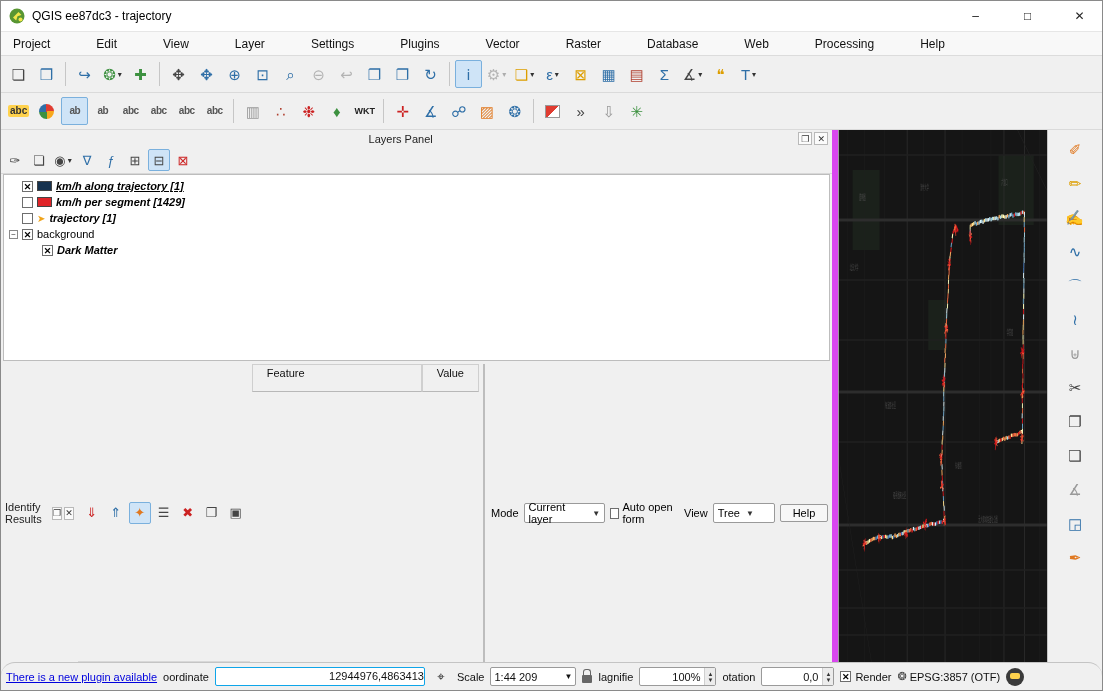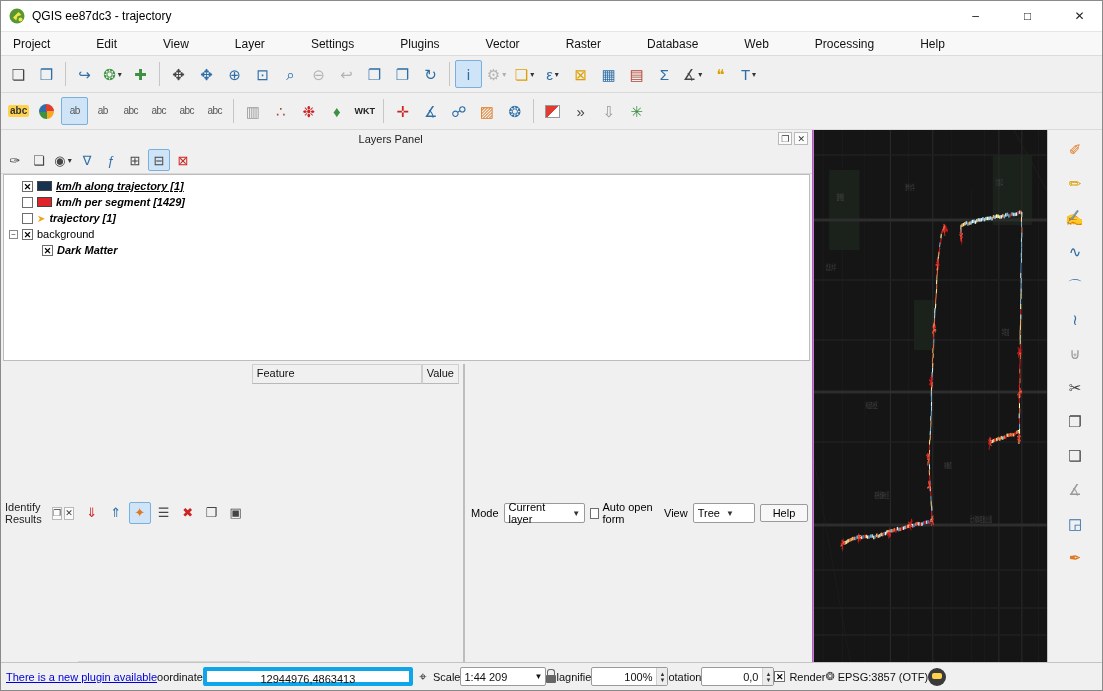--- a/index.html
+++ b/index.html
@@ -27,32 +27,32 @@
   .tb-btn { height:28px; min-width:27px; display:flex; align-items:center; justify-content:center;
     border:1px solid transparent; border-radius:2px; padding:0 2px; color:#454545; }
   .tb-btn .glyph { font-size:15px; line-height:1; }
   .tb-btn.active { background:#cfe4f7; border-color:#7ab0dd; }
   .tb-btn.disabled { opacity:.35; }
   .dd { font-size:8px; margin-left:2px; color:#333; }
   .tb-sep { width:1px; height:24px; background:#c6c6c6; margin:0 4px; }
   .glyph.blue{color:#2f6fa7} .glyph.green{color:#3d9140} .glyph.red{color:#cc2222}
   .glyph.yellow{color:#dd9e00} .glyph.orange{color:#e07820} .glyph.dim{color:#999}
   .glyph.multi{color:#b04030}
-  .glyph.abc{font-size:10px;font-weight:normal;color:#555;letter-spacing:-0.5px;}
+  .glyph.abc{font-size:10px;font-weight:bold;color:#555;letter-spacing:-0.5px;}
   .glyph.abc-hl{font-size:10px;font-weight:bold;color:#333;background:#ffd24d;padding:1px 2px;border-radius:2px;}
   .glyph.wkt{font-size:9px;font-weight:bold;color:#222;}
   .pie-glyph{width:15px;height:15px;border-radius:50%;
     background:conic-gradient(#e03c31 0 25%, #f8a81c 25% 50%, #3d9140 50% 75%, #2f6fa7 75% 100%);}
   .flag-glyph{width:15px;height:13px;background:linear-gradient(135deg,#e03c31 0 50%,#ffffff 50% 100%);border:1px solid #999;}
 
   
   .main { flex:1; display:flex; min-height:0; }
 
   .left-col { flex:0 0 280px; display:flex; flex-direction:column; background:#f0f0f0;
-    border-right:1px solid #d946ef; }
+    border-right:6px solid #d946ef; }
   .panel-header { flex:0 0 17px; display:flex; align-items:center; font-size:11px; color:#222;
     padding:0 4px; }
   .panel-title { margin:0 auto; }
   .ph-btn { width:14px; height:13px; font-size:9px; display:flex; align-items:center;
     justify-content:center; color:#333; border:1px solid #b9b9b9; background:#fbfbfb; margin-left:2px; }
   .mini-toolbar { display:flex; align-items:center; gap:2px; padding:2px 3px;
     border-bottom:1px solid #d8d8d8; }
   .small-btn { width:22px; height:22px; display:flex; align-items:center; justify-content:center;
     font-size:13px; color:#454545; border:1px solid transparent; border-radius:2px; }
   .small-btn.active { background:#cfe4f7; border-color:#7ab0dd; }
@@ -69,22 +69,22 @@
   .checkbox { width:11px; height:11px; border:1px solid #6e6e6e; background:#fff; font-size:9px;
     line-height:10px; text-align:center; color:#000; font-weight:bold; }
   .swatch { width:15px; height:10px; border:1px solid #444; }
   .lglyph { font-size:10px; }
   .llabel.b { font-weight:bold;font-style:italic; }
   .llabel.u { text-decoration:underline; }
 
   .identify-panel { flex:1; display:flex; flex-direction:row; min-height:0; }
   .identify-panel .mini-toolbar { flex:0 0 28px; }
   .col-headers { display:flex; padding:0 2px; }
-  .col-cell { height:20px; background:#f0f0f0; border:1px solid #cfcfcf; border-bottom-color:#b8b8b8;
-    font-size:11px; padding:2px 4px; color:#111; }
+  .col-cell { height:28px; background:#f0f0f0; border:1px solid #cfcfcf; border-bottom-color:#b8b8b8;
+    font-size:11px; padding:2px 14px; color:#111; }
   .col-cell.feat { flex:0 0 170px; }
   .col-cell.val  { flex:1; }
   .identify-body { flex:1; background:#fff; border:1px solid #bdbdbd; margin:0 2px; }
   .mode-row, .view-row { display:flex; align-items:center; gap:5px; padding:3px 4px; font-size:11px; }
   .combo { background:#fff; border:1px solid #9a9a9a; height:20px; display:flex; align-items:center;
     font-size:11px; padding:0 4px; border-radius:2px; }
   .combo .arrow { margin-left:6px; font-size:8px; color:#333; }
   .combo.mode { width:108px;gap:20px; } .combo.view { width:62px; }
   .cb-wrap { display:flex; align-items:center; gap:4px; }
   .help-btn { margin-left:auto; border:1px solid #9a9a9a; background:#f7f7f7; font-size:11px;
@@ -92,25 +92,25 @@
 
   .map-wrap { flex:1; position:relative; background:#151515; border-left:1px solid #9a9a9a; }
   .map-wrap svg { display:block; width:100%; height:100%; }
 
   .right-col { flex:0 0 55px; background:#f0f0f0; display:flex; flex-direction:column;
     align-items:center; padding-top:6px; gap:8px; border-left:1px solid #c4c4c4; }
   .right-col .tb-btn { height:26px; }
 
   
   .statusbar { flex:0 0 28px; background:#f0f0f0; border-top:1px solid #c4c4c4; display:flex;
-    align-items:center; font-size:11px; color:#111; gap:0; padding:0 5px; }
+    align-items:center; font-size:11px; color:#111; gap:6px; padding:0 5px;border-radius:14px; }
   .link { color:#0000dd; text-decoration:underline; white-space:nowrap; }
   .sb-label { white-space:nowrap; overflow:hidden; }
-  .coord-input { width:210px; height:19px; background:#fff; border:4px solid #0ea5e9;
-    text-align:center; line-height:17px; border-radius:2px; }
+  .coord-input { width:210px; height:19px; background:#fff; border:1px solid #0ea5e9;
+    text-align:right; line-height:17px; border-radius:2px; }
   .sb-icon-btn { width:20px; height:20px; display:flex; align-items:center; justify-content:center;
     color:#333; font-size:13px; }
   .scale-combo { width:86px; height:19px; background:#fff; border:1px solid #9a9a9a; display:flex;
     align-items:center; padding:0 3px; border-radius:2px; }
   .scale-combo .arrow { margin-left:auto; font-size:8px; }
   .lock { width:10px; height:8px; background:#666; border-radius:1px; position:relative; margin-top:5px; }
   .lock::before { content:""; position:absolute; width:6px; height:6px; border:1.5px solid #666;
     border-bottom:none; border-radius:3px 3px 0 0; top:-6px; left:1px; }
   .spin { display:flex; height:19px; border:1px solid #9a9a9a; background:#fff; align-items:stretch;
     border-radius:2px; }

